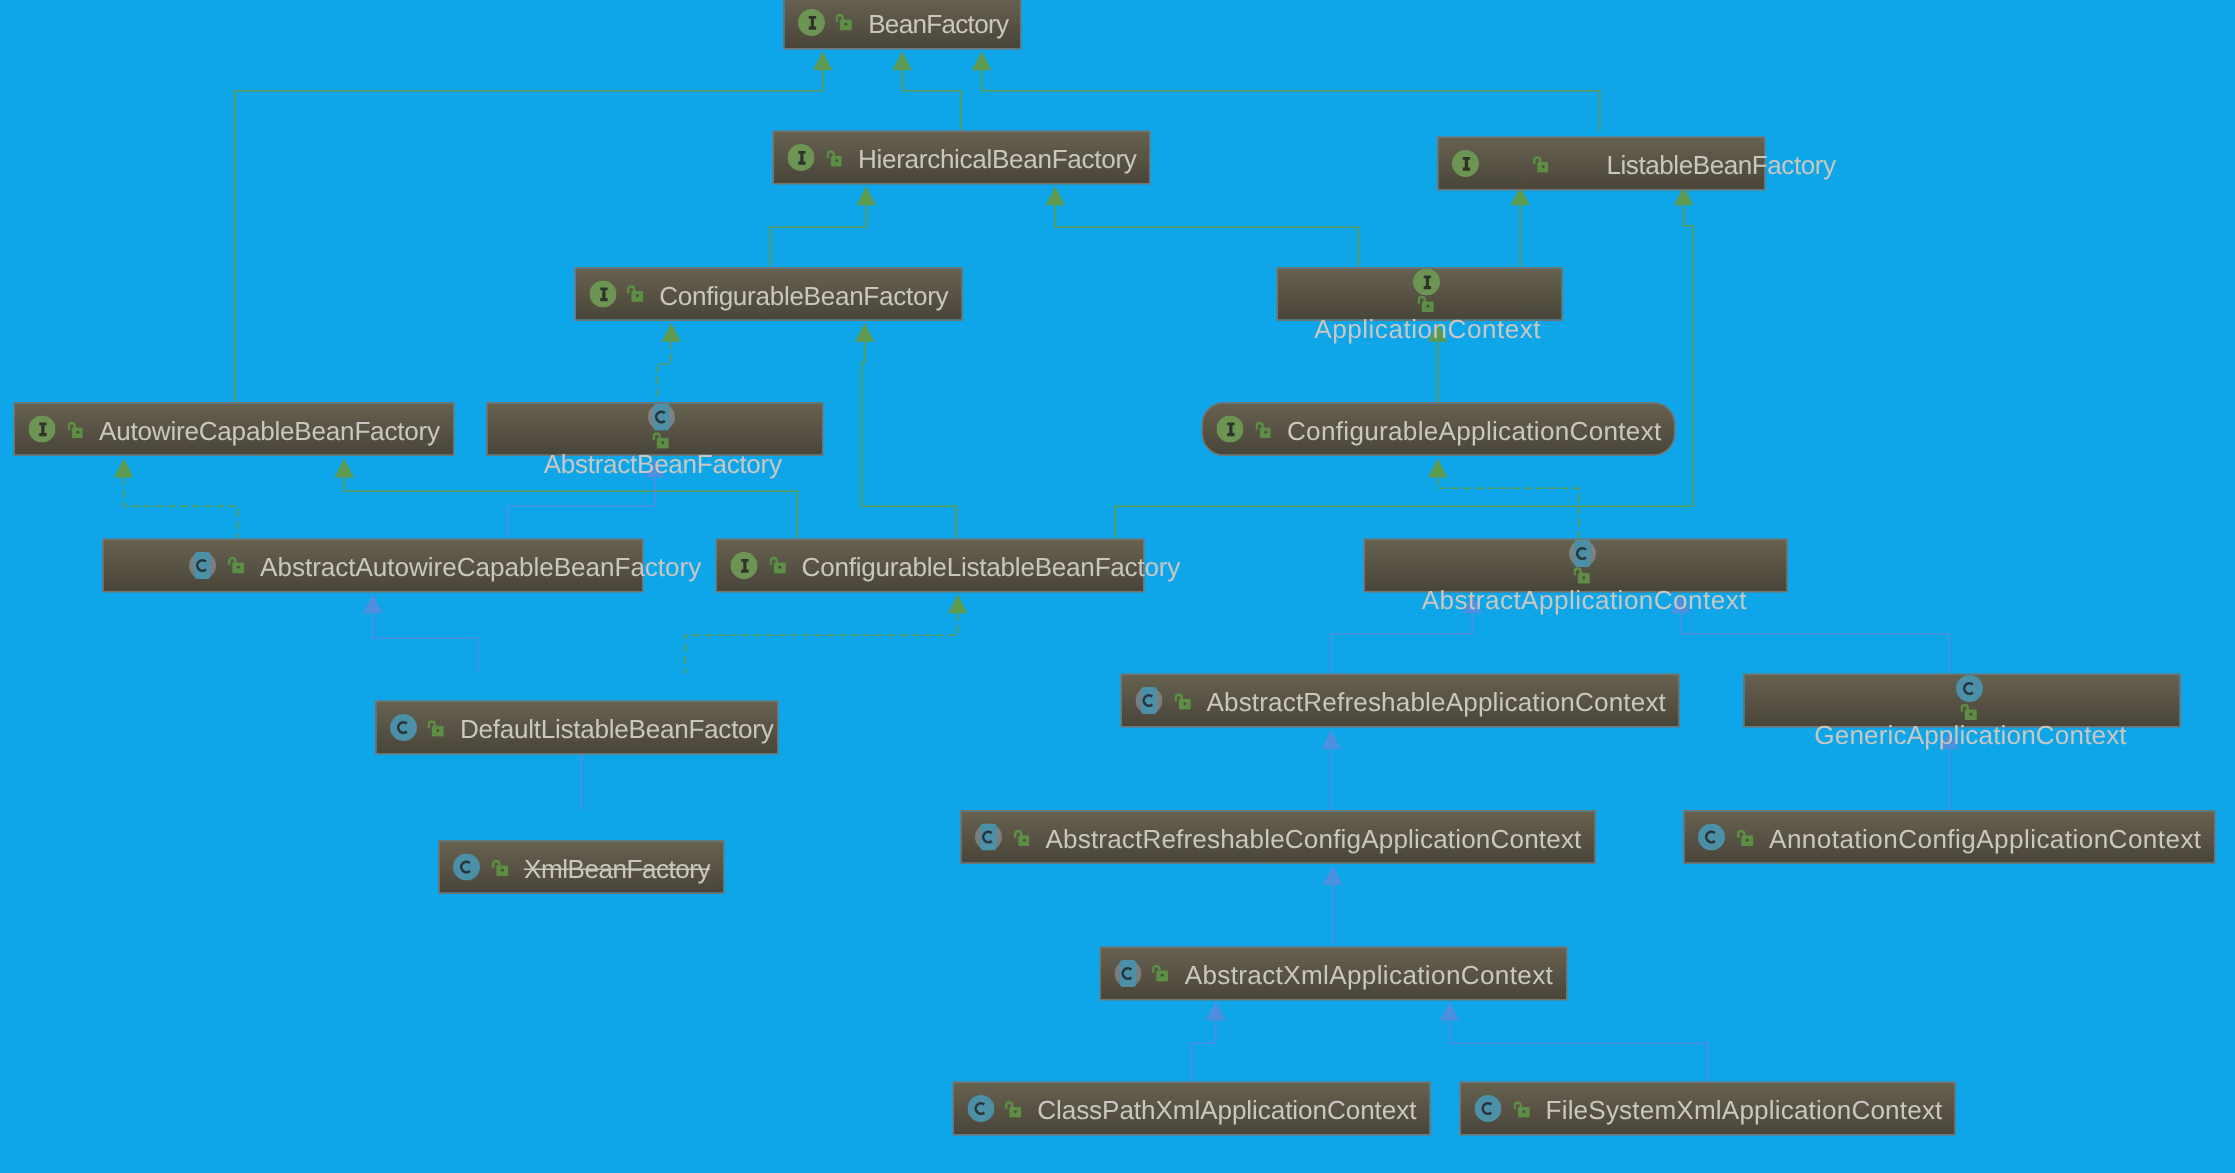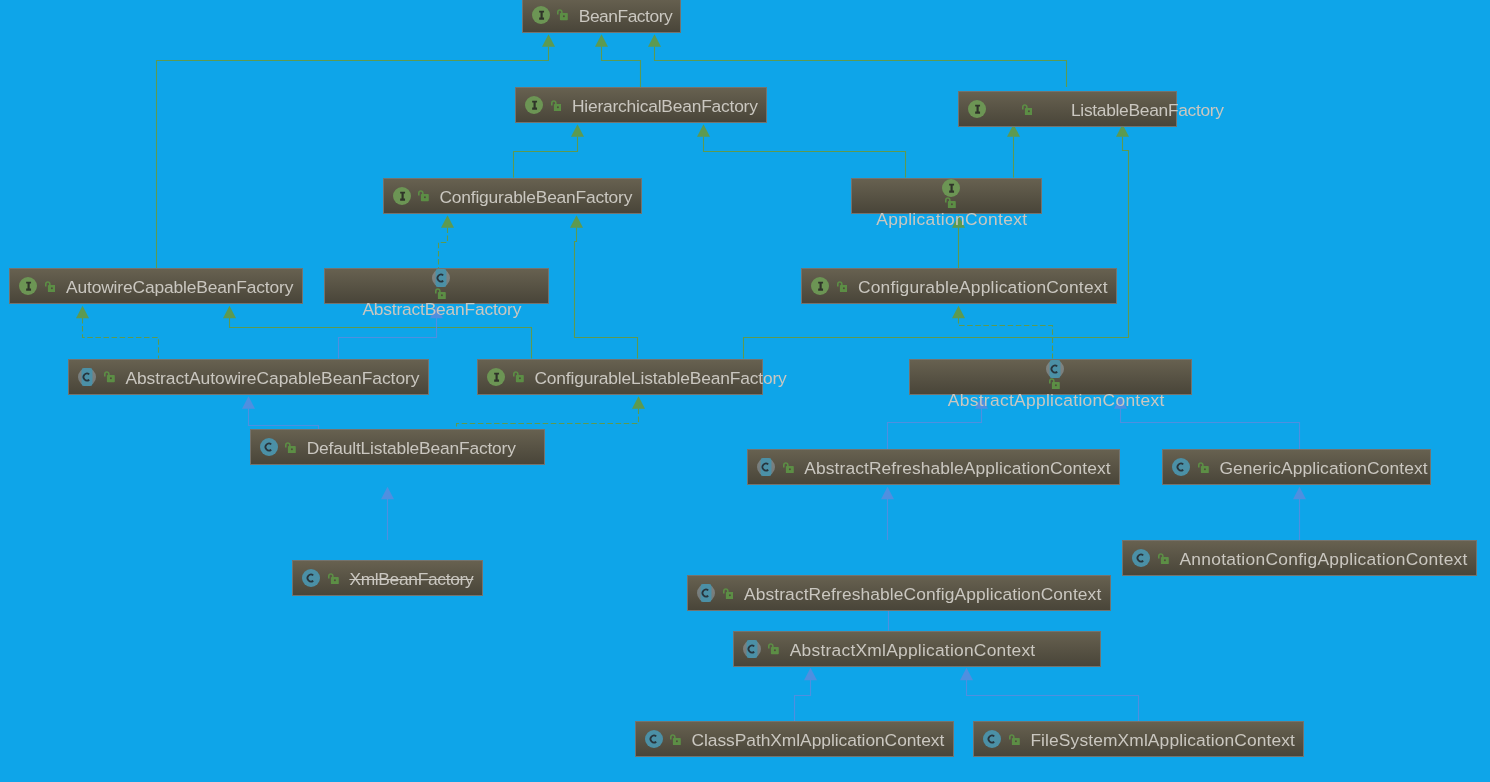--- a/index.html
+++ b/index.html
@@ -159,33 +159,33 @@
           <rect x="3.55" y="0" width="10.9" height="18" rx="2.3" fill="#4b90a6"></rect>
           <path d="M11.25,6.37 A3.5,3.5 0 1 0 11.25,11.73" fill="none" stroke="#27343c" stroke-width="1.7"></path>
         </svg>
         <svg class="lk" viewBox="0 0 10.9 11.25">
           <path d="M0.8,5.5 L0.8,2.85 A2.03,2.03 0 0 1 4.85,2.85 L4.85,4.4" fill="none" stroke="#5c8e45" stroke-width="1.6"></path>
           <rect x="2.9" y="4.05" width="7.9" height="7.2" rx="0.8" fill="#5c8e45"></rect>
           <circle cx="6.9" cy="7.2" r="0.98" fill="#4f4b3c"></circle>
         </svg>
         <span class="lbl" style="letter-spacing:-0.195px">AbstractBeanFactory</span>
       </div>
-      <div class="node" style="left: 801px; top: 268px; width: 316px;">
+      <div class="node" style="left: 801px; top: 268px; width: 316px; border-radius: 15px;">
         <svg class="ic" viewBox="0 0 18 18">
           <circle cx="9" cy="9" r="9" fill="#6c9554"></circle>
           <path d="M7.15,4.65 h4.9 v1.85 h-1.37 v5.1 h1.37 v2.2 h-4.9 v-2.2 h1.37 v-5.1 h-1.37 z" fill="#2f3429"></path>
         </svg>
         <svg class="lk" viewBox="0 0 10.9 11.25">
           <path d="M0.8,5.5 L0.8,2.85 A2.03,2.03 0 0 1 4.85,2.85 L4.85,4.4" fill="none" stroke="#5c8e45" stroke-width="1.6"></path>
           <rect x="2.9" y="4.05" width="7.9" height="7.2" rx="0.8" fill="#5c8e45"></rect>
           <circle cx="6.9" cy="7.2" r="0.98" fill="#4f4b3c"></circle>
         </svg>
         <span class="lbl" style="letter-spacing:0.203px">ConfigurableApplicationContext</span>
       </div>
-      <div class="node" style="left: 68.4px; top: 358.5px; width: 360.4px;">
+      <div class="node" style="left: 68.4px; top: 358.5px; width: 360.4px; padding-left: 48px;">
         <svg class="ic" viewBox="0 0 18 18">
           <circle cx="9" cy="9" r="9" fill="#9fb4c4" opacity="0.45"></circle>
           <rect x="3.55" y="0" width="10.9" height="18" rx="2.3" fill="#4b90a6"></rect>
           <path d="M11.25,6.37 A3.5,3.5 0 1 0 11.25,11.73" fill="none" stroke="#27343c" stroke-width="1.7"></path>
         </svg>
         <svg class="lk" viewBox="0 0 10.9 11.25">
           <path d="M0.8,5.5 L0.8,2.85 A2.03,2.03 0 0 1 4.85,2.85 L4.85,4.4" fill="none" stroke="#5c8e45" stroke-width="1.6"></path>
           <rect x="2.9" y="4.05" width="7.9" height="7.2" rx="0.8" fill="#5c8e45"></rect>
           <circle cx="6.9" cy="7.2" r="0.98" fill="#4f4b3c"></circle>
         </svg>
@@ -209,21 +209,21 @@
           <rect x="3.55" y="0" width="10.9" height="18" rx="2.3" fill="#4b90a6"></rect>
           <path d="M11.25,6.37 A3.5,3.5 0 1 0 11.25,11.73" fill="none" stroke="#27343c" stroke-width="1.7"></path>
         </svg>
         <svg class="lk" viewBox="0 0 10.9 11.25">
           <path d="M0.8,5.5 L0.8,2.85 A2.03,2.03 0 0 1 4.85,2.85 L4.85,4.4" fill="none" stroke="#5c8e45" stroke-width="1.6"></path>
           <rect x="2.9" y="4.05" width="7.9" height="7.2" rx="0.8" fill="#5c8e45"></rect>
           <circle cx="6.9" cy="7.2" r="0.98" fill="#4f4b3c"></circle>
         </svg>
         <span class="lbl" style="letter-spacing:0.308px">AbstractApplicationContext</span>
       </div>
-      <div class="node" style="left: 249.7px; top: 429px; width: 295px;">
+      <div class="node" style="left: 249.7px; top: 467px; width: 269px;">
         <svg class="ic" viewBox="0 0 18 18">
           <circle cx="9" cy="9" r="9" fill="#4b90a6"></circle>
           <path d="M11.25,6.37 A3.5,3.5 0 1 0 11.25,11.73" fill="none" stroke="#27343c" stroke-width="1.7"></path>
         </svg>
         <svg class="lk" viewBox="0 0 10.9 11.25">
           <path d="M0.8,5.5 L0.8,2.85 A2.03,2.03 0 0 1 4.85,2.85 L4.85,4.4" fill="none" stroke="#5c8e45" stroke-width="1.6"></path>
           <rect x="2.9" y="4.05" width="7.9" height="7.2" rx="0.8" fill="#5c8e45"></rect>
           <circle cx="6.9" cy="7.2" r="0.98" fill="#4f4b3c"></circle>
         </svg>
         <span class="lbl" style="letter-spacing:-0.177px">DefaultListableBeanFactory</span>
@@ -234,21 +234,21 @@
           <rect x="3.55" y="0" width="10.9" height="18" rx="2.3" fill="#4b90a6"></rect>
           <path d="M11.25,6.37 A3.5,3.5 0 1 0 11.25,11.73" fill="none" stroke="#27343c" stroke-width="1.7"></path>
         </svg>
         <svg class="lk" viewBox="0 0 10.9 11.25">
           <path d="M0.8,5.5 L0.8,2.85 A2.03,2.03 0 0 1 4.85,2.85 L4.85,4.4" fill="none" stroke="#5c8e45" stroke-width="1.6"></path>
           <rect x="2.9" y="4.05" width="7.9" height="7.2" rx="0.8" fill="#5c8e45"></rect>
           <circle cx="6.9" cy="7.2" r="0.98" fill="#4f4b3c"></circle>
         </svg>
         <span class="lbl" style="letter-spacing:0.103px">AbstractRefreshableApplicationContext</span>
       </div>
-      <div class="node" style="left: 1162.4px; top: 449px; width: 269px;">
+      <div class="node" style="left: 1162.4px; top: 449px; width: 292px; flex-direction: column;">
         <svg class="ic" viewBox="0 0 18 18">
           <circle cx="9" cy="9" r="9" fill="#4b90a6"></circle>
           <path d="M11.25,6.37 A3.5,3.5 0 1 0 11.25,11.73" fill="none" stroke="#27343c" stroke-width="1.7"></path>
         </svg>
         <svg class="lk" viewBox="0 0 10.9 11.25">
           <path d="M0.8,5.5 L0.8,2.85 A2.03,2.03 0 0 1 4.85,2.85 L4.85,4.4" fill="none" stroke="#5c8e45" stroke-width="1.6"></path>
           <rect x="2.9" y="4.05" width="7.9" height="7.2" rx="0.8" fill="#5c8e45"></rect>
           <circle cx="6.9" cy="7.2" r="0.98" fill="#4f4b3c"></circle>
         </svg>
         <span class="lbl" style="letter-spacing:0.096px">GenericApplicationContext</span>
@@ -258,21 +258,21 @@
           <circle cx="9" cy="9" r="9" fill="#4b90a6"></circle>
           <path d="M11.25,6.37 A3.5,3.5 0 1 0 11.25,11.73" fill="none" stroke="#27343c" stroke-width="1.7"></path>
         </svg>
         <svg class="lk" viewBox="0 0 10.9 11.25">
           <path d="M0.8,5.5 L0.8,2.85 A2.03,2.03 0 0 1 4.85,2.85 L4.85,4.4" fill="none" stroke="#5c8e45" stroke-width="1.6"></path>
           <rect x="2.9" y="4.05" width="7.9" height="7.2" rx="0.8" fill="#5c8e45"></rect>
           <circle cx="6.9" cy="7.2" r="0.98" fill="#4f4b3c"></circle>
         </svg>
         <span class="lbl" style="letter-spacing:-0.329px">XmlBeanFactory</span>
       </div>
-      <div class="node" style="left: 687px; top: 540px; width: 423.6px; margin-top: 35px;">
+      <div class="node" style="left: 640px; top: 540px; width: 423.6px;">
         <svg class="ic" viewBox="0 0 18 18">
           <circle cx="9" cy="9" r="9" fill="#9fb4c4" opacity="0.45"></circle>
           <rect x="3.55" y="0" width="10.9" height="18" rx="2.3" fill="#4b90a6"></rect>
           <path d="M11.25,6.37 A3.5,3.5 0 1 0 11.25,11.73" fill="none" stroke="#27343c" stroke-width="1.7"></path>
         </svg>
         <svg class="lk" viewBox="0 0 10.9 11.25">
           <path d="M0.8,5.5 L0.8,2.85 A2.03,2.03 0 0 1 4.85,2.85 L4.85,4.4" fill="none" stroke="#5c8e45" stroke-width="1.6"></path>
           <rect x="2.9" y="4.05" width="7.9" height="7.2" rx="0.8" fill="#5c8e45"></rect>
           <circle cx="6.9" cy="7.2" r="0.98" fill="#4f4b3c"></circle>
         </svg>
@@ -283,21 +283,21 @@
           <circle cx="9" cy="9" r="9" fill="#4b90a6"></circle>
           <path d="M11.25,6.37 A3.5,3.5 0 1 0 11.25,11.73" fill="none" stroke="#27343c" stroke-width="1.7"></path>
         </svg>
         <svg class="lk" viewBox="0 0 10.9 11.25">
           <path d="M0.8,5.5 L0.8,2.85 A2.03,2.03 0 0 1 4.85,2.85 L4.85,4.4" fill="none" stroke="#5c8e45" stroke-width="1.6"></path>
           <rect x="2.9" y="4.05" width="7.9" height="7.2" rx="0.8" fill="#5c8e45"></rect>
           <circle cx="6.9" cy="7.2" r="0.98" fill="#4f4b3c"></circle>
         </svg>
         <span class="lbl" style="letter-spacing:0.291px">AnnotationConfigApplicationContext</span>
       </div>
-      <div class="node" style="left: 732.8px; top: 630.5px; width: 368px;">
+      <div class="node" style="left: 732.8px; top: 630.5px; width: 312px;">
         <svg class="ic" viewBox="0 0 18 18">
           <circle cx="9" cy="9" r="9" fill="#9fb4c4" opacity="0.45"></circle>
           <rect x="3.55" y="0" width="10.9" height="18" rx="2.3" fill="#4b90a6"></rect>
           <path d="M11.25,6.37 A3.5,3.5 0 1 0 11.25,11.73" fill="none" stroke="#27343c" stroke-width="1.7"></path>
         </svg>
         <svg class="lk" viewBox="0 0 10.9 11.25">
           <path d="M0.8,5.5 L0.8,2.85 A2.03,2.03 0 0 1 4.85,2.85 L4.85,4.4" fill="none" stroke="#5c8e45" stroke-width="1.6"></path>
           <rect x="2.9" y="4.05" width="7.9" height="7.2" rx="0.8" fill="#5c8e45"></rect>
           <circle cx="6.9" cy="7.2" r="0.98" fill="#4f4b3c"></circle>
         </svg>

